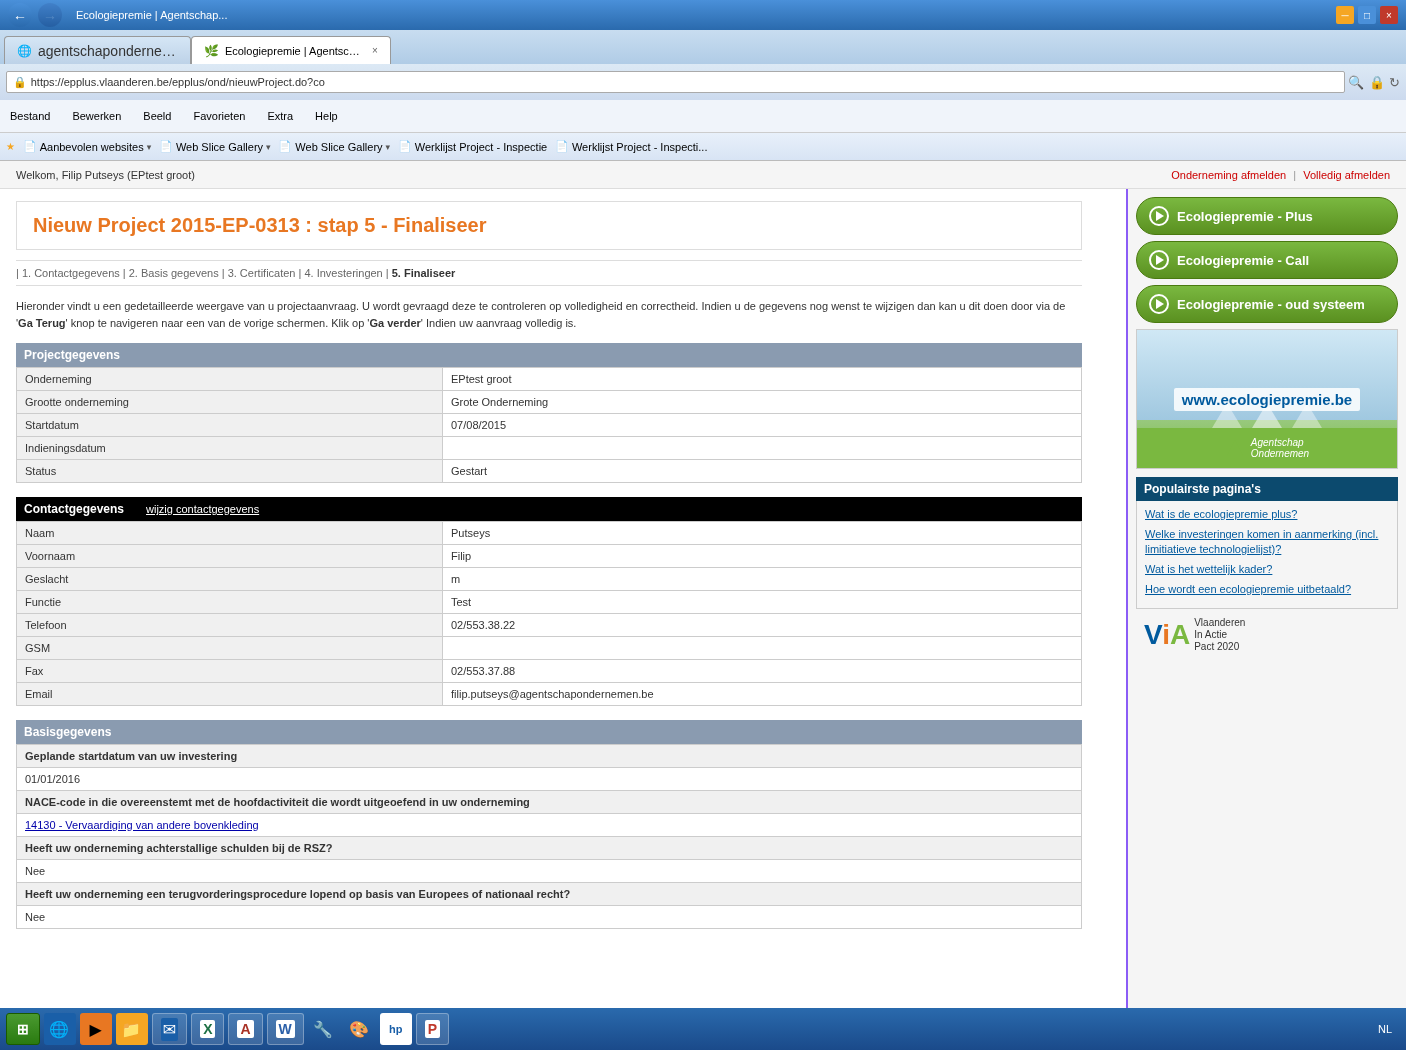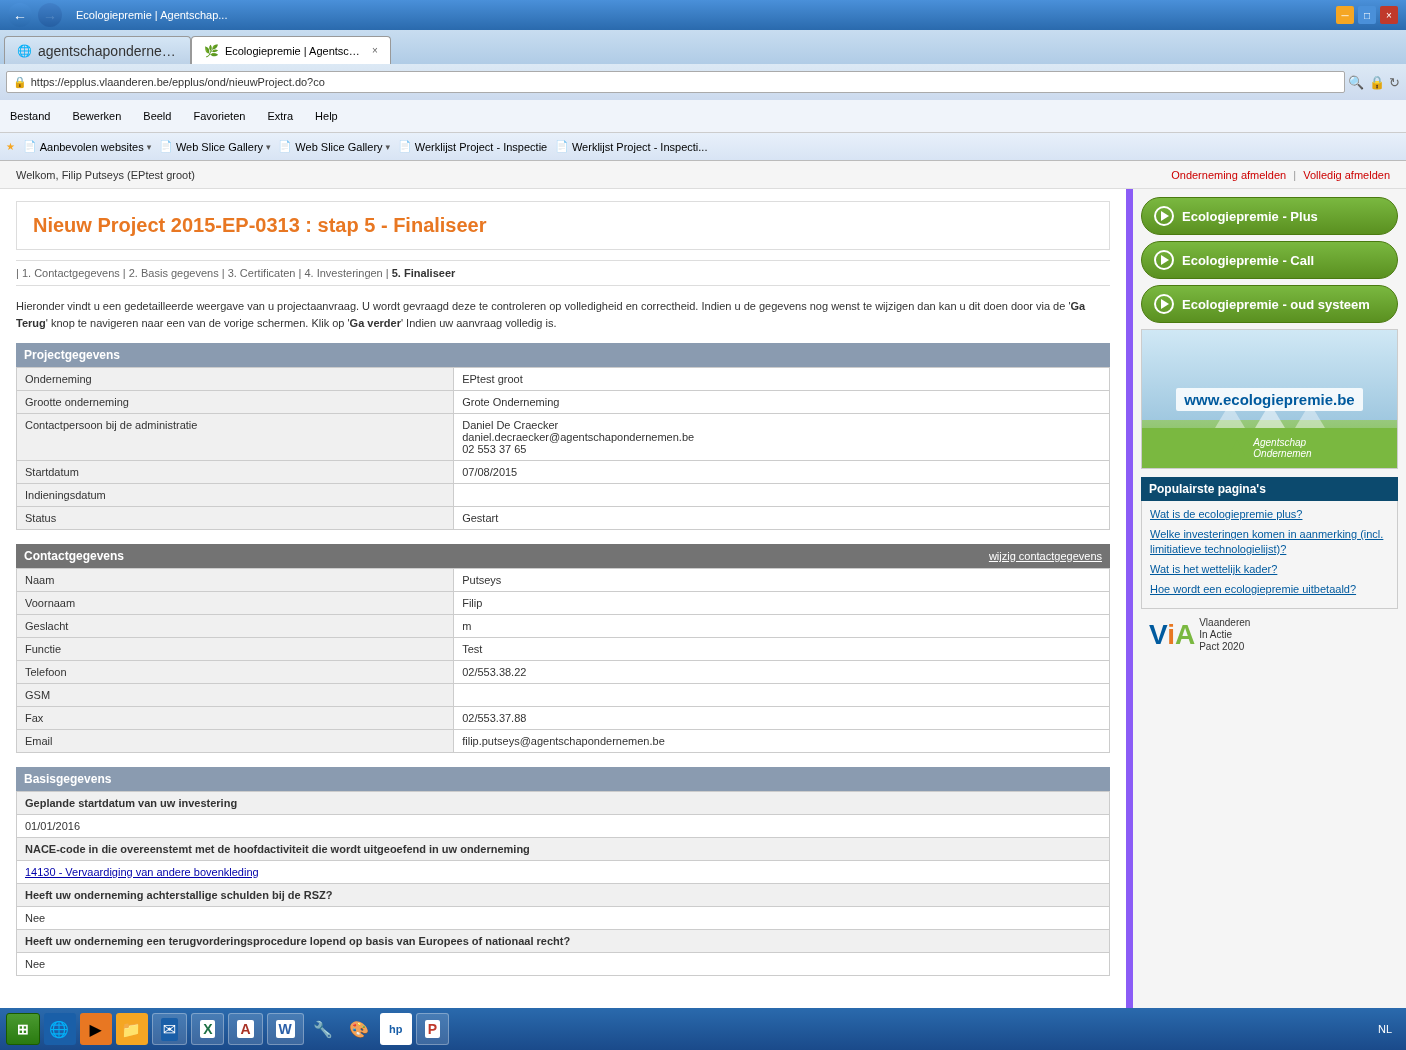--- a/index.html
+++ b/index.html
@@ -40,21 +40,21 @@
     .welcome-bar { background: #f5f5f5; border-bottom: 1px solid #ddd; height: 28px; display: flex; align-items: center; justify-content: space-between; padding: 0 16px; }
     .welcome-text { font-size: 11px; color: #333; }
     .welcome-links { font-size: 11px; }
     .welcome-links a { color: #c00; text-decoration: none; }
     .welcome-links span { color: #999; margin: 0 4px; }
 
     
     .main-area { flex: 1; padding: 12px 16px; overflow-y: auto; background: #fff; }
 
     
-    .sidebar { width: 280px; padding: 8px; background: #f5f5f5; border-left: 7px solid #8b5cf6; overflow-y: auto; }
+    .sidebar { width: 280px; padding: 8px; background: #f5f5f5; border-left: 2px solid #8b5cf6; overflow-y: auto; margin-left: 28px; }
 
     
     .page-title { color: #e87722; font-size: 20px; font-weight: bold; border: 1px solid #ddd; padding: 12px 16px; margin-bottom: 10px; }
 
     
     .steps-nav { font-size: 11px; color: #666; margin-bottom: 12px; border-top: 1px solid #ddd; border-bottom: 1px solid #ddd; padding: 6px 0; }
     .steps-nav .step-active { font-weight: bold; color: #333; }
 
     
     .intro-text { font-size: 11px; color: #333; line-height: 1.5; margin-bottom: 12px; }
@@ -63,21 +63,21 @@
     
     .section-header { background: #8a9bb0; color: #fff; font-weight: bold; font-size: 12px; padding: 5px 8px; }
 
     
     .data-table { width: 100%; border-collapse: collapse; margin-bottom: 14px; border: 1px solid #ccc; }
     .data-table td { border: 1px solid #ccc; padding: 5px 8px; font-size: 11px; vertical-align: top; }
     .data-table .label-col { width: 40%; background: #f0f0f0; color: #333; font-weight: normal; }
     .data-table .value-col { color: #333; background: #fff; }
 
     
-    .contact-header { background: #737373; color: #fff; font-weight: bold; font-size: 12px; padding: 5px 8px; display: flex; align-items: center; gap: 22px; justify-content: space-between; }
+    .contact-header { background: #000000; color: #fff; font-weight: bold; font-size: 12px; padding: 5px 8px; display: flex; align-items: center; gap: 22px; }
     .contact-header a { color: #fff; font-weight: normal; font-size: 11px; text-decoration: underline; cursor: pointer; }
 
     
     .basis-header { background: #8a9bb0; color: #fff; font-weight: bold; font-size: 12px; padding: 5px 8px; }
     .basis-table { width: 100%; border-collapse: collapse; border: 1px solid #ccc; }
     .basis-table td { border: 1px solid #ccc; padding: 5px 8px; font-size: 11px; color: #333; }
     .basis-table .q-row { background: #f0f0f0; font-weight: bold; }
     .basis-table .a-row { background: #fff; }
     .basis-table .a-link { color: #00a; text-decoration: underline; }
 
@@ -224,24 +224,20 @@
       <tbody>
           <tr>
         <td class="label-col">Onderneming</td>
         <td class="value-col">EPtest groot</td>
       </tr>
       <tr>
         <td class="label-col">Grootte onderneming</td>
         <td class="value-col">Grote Onderneming</td>
       </tr>
       <tr>
-        <td class="label-col">Contactpersoon bij de administratie</td>
-        <td class="value-col">Daniel De Craecker<br>daniel.decraecker@agentschapondernemen.be<br>02 553 37 65</td>
-      </tr>
-      <tr>
         <td class="label-col">Startdatum</td>
         <td class="value-col">07/08/2015</td>
       </tr>
       <tr>
         <td class="label-col">Indieningsdatum</td>
         <td class="value-col"></td>
       </tr>
       <tr>
         <td class="label-col">Status</td>
         <td class="value-col">Gestart</td>

